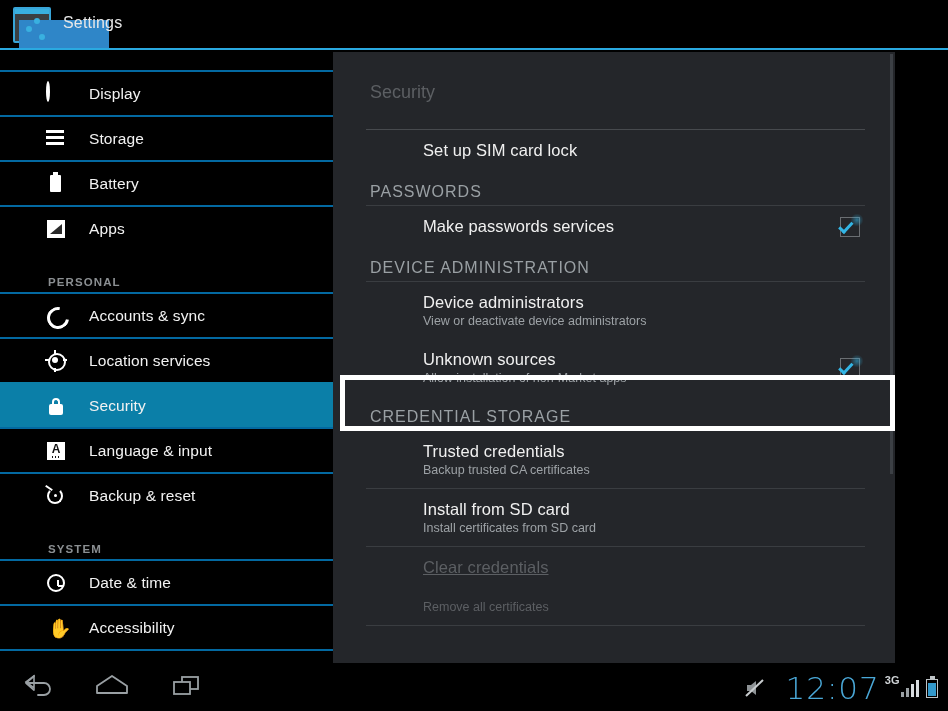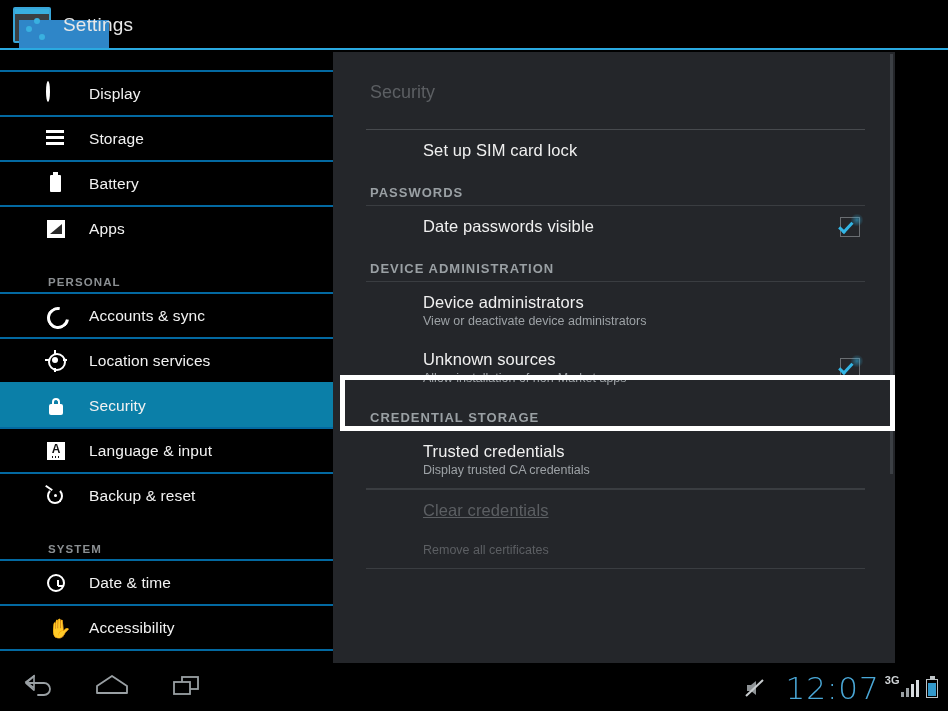--- a/index.html
+++ b/index.html
@@ -8,21 +8,21 @@
     font-family:"Liberation Sans","DejaVu Sans",sans-serif;
     color:#fff;position:relative;
   }
   
   #titlebar{position:absolute;left:0;top:0;width:948px;height:50px;background:#000;}
   #app-icon{position:absolute;left:13px;top:7px;width:38px;height:36px;
     background:#3b3f42;border:2px solid #38a5d8;border-radius:2px;box-sizing:border-box;}
   #app-icon .topbar{position:absolute;left:0;top:0;width:100%;height:5px;background:#39b0e0;}
   #app-icon .row{position:absolute;height:2px;background:#2f86c8;left:4px;right:4px;}
   #app-icon .knob{position:absolute;width:6px;height:6px;border-radius:50%;background:#39b0e0;}
-  #app-title{position:absolute;left:63px;top:14px;font-size:19px;color:#e8e8e8;letter-spacing:.2px;}
+  #app-title{position:absolute;left:63px;top:14px;font-size:16px;color:#e8e8e8;letter-spacing:.2px;}
   #cyan-rule{position:absolute;left:0;top:48px;width:948px;height:2px;background:#2aa9e0;}
 
   
   #sidebar{position:absolute;left:0;top:50px;width:333px;height:613px;background:#000;overflow:hidden;}
   .side-row{position:relative;height:45px;box-sizing:border-box;border-top:2px solid #0369a1;
     display:flex;align-items:center;padding-left:45px;}
   .side-row.sel{background:#0b7fa8;border-top-color:#0b7fa8;}
   .side-label{font-size:15.5px;color:#f2f2f2;margin-left:22px;letter-spacing:.1px;}
   .side-head{height:38px;display:flex;align-items:flex-end;padding-left:48px;padding-bottom:4px;}
   .side-head span{font-size:11.5px;font-weight:bold;color:#8b8f92;letter-spacing:1.1px;}
@@ -61,21 +61,21 @@
   .ic-clock i{position:absolute;background:#fff;}
   .ic-hand{position:absolute;left:3px;top:2px;font-size:19px;line-height:19px;color:#fff;}
   .ic-dev{position:absolute;left:1px;top:0px;font-size:17px;color:#fff;font-family:"Liberation Mono",monospace;}
 
   
   #panel{position:absolute;left:333px;top:52px;width:562px;height:611px;background:#24262a;overflow:hidden;}
   #panel-title{position:absolute;left:37px;top:30px;font-size:18px;color:#5c5f63;}
   .divider{height:1px;background:#474a4e;margin:0 30px 0 33px;}
   .divider.thin{background:#3a3d41;}
   .sect-head{padding:12px 0 4px 37px;}
-  .sect-head span{font-size:13px;font-weight:bold;color:#9aa0a4;letter-spacing:1px;}
+  .sect-head span{font-size:16px;font-weight:normal;color:#9aa0a4;letter-spacing:1px;}
   .row{position:relative;padding:11px 0 11px 90px;min-height:40px;box-sizing:border-box;}
   .row .title{font-size:16.5px;color:#f0f0f0;letter-spacing:.1px;}
   .row .sub{font-size:12.5px;color:#9da2a6;margin-top:2px;}
   .row.dim .title{color:#5c5f63;text-decoration:underline;}
   .row.dim .sub{color:#5c5f63;margin-top:23px;}
   .cbx{position:absolute;right:35px;top:50%;margin-top:-10px;width:20px;height:20px;
     border:1.5px solid #6a6e72;box-sizing:border-box;background:transparent;}
   .cbx:after{content:"";position:absolute;left:3px;top:8px;width:11px;height:5px;
     border-left:3px solid #33b5e5;border-bottom:3px solid #33b5e5;transform:rotate(-47deg);
     transform-origin:left bottom;}
@@ -234,21 +234,21 @@
   <div class="row">
     <div class="title">Set up SIM card lock</div>
   </div>
 
   <div class="sect-head">
     <span>PASSWORDS</span>
   </div>
   <div class="divider thin"></div>
 
   <div class="row">
-    <div class="title">Date passwords visible</div>
+    <div class="title">Make passwords services</div>
     <span class="cbx">
         <span class="glow"></span>
       </span>
   </div>
 
   <div class="sect-head">
     <span>DEVICE ADMINISTRATION</span>
   </div>
   <div class="divider thin"></div>
 
@@ -265,24 +265,28 @@
       </span>
   </div>
 
   <div class="sect-head">
     <span>CREDENTIAL STORAGE</span>
   </div>
   <div class="divider thin"></div>
 
   <div class="row">
     <div class="title">Trusted credentials</div>
-    <div class="sub">Display trusted CA credentials</div>
-  </div>
-  <div class="divider thin"></div>
-
+    <div class="sub">Backup trusted CA certificates</div>
+  </div>
+  <div class="divider thin"></div>
+
+  <div class="row">
+    <div class="title">Install from SD card</div>
+    <div class="sub">Install certificates from SD card</div>
+  </div>
   <div class="divider thin"></div>
 
   <div class="row dim">
     <div class="title">Clear credentials</div>
     <div class="sub">Remove all certificates</div>
   </div>
   <div class="divider thin"></div>
 
   <div id="highlight"></div>
 </div>

